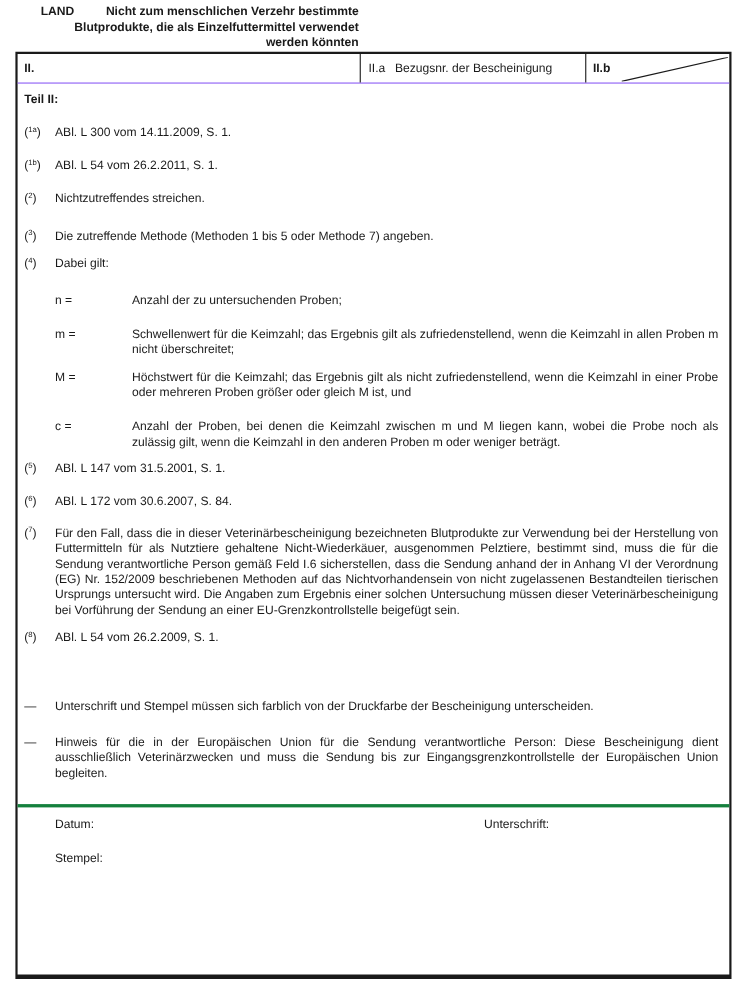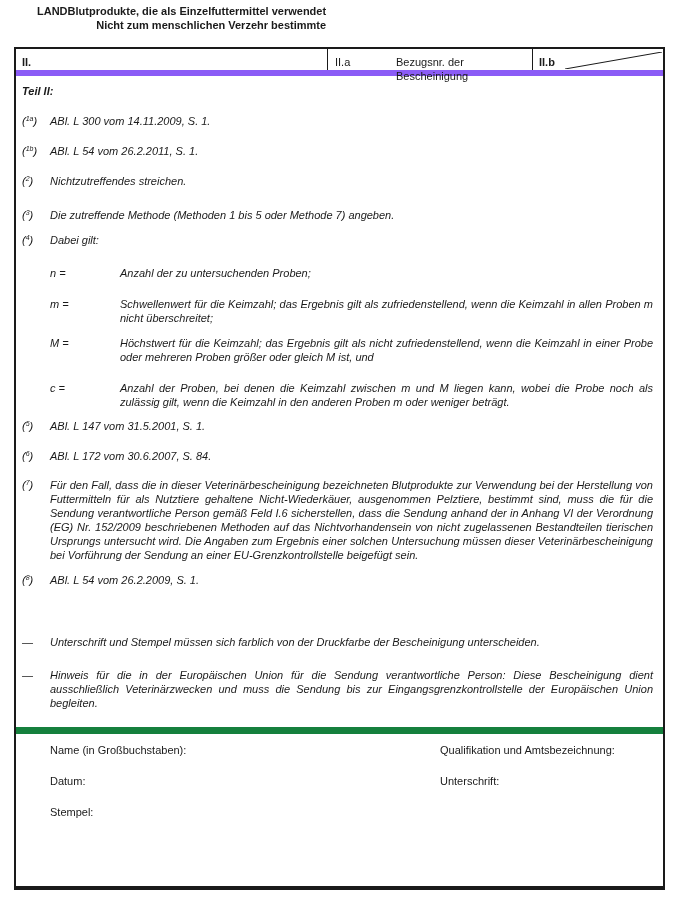--- a/index.html
+++ b/index.html
@@ -30,36 +30,35 @@
     position: absolute;
     left: 14px; top: 47px;
     width: 651px; height: 843px;
     border: 2px solid #1a1a1a;
     border-bottom-width: 4px;
     background: #fff;
   }
   .head-row {
     display: flex;
     height: 27px;
-    border-bottom: 6px solid #8b5cf6;
+    border-bottom: 1px solid #8b5cf6;
   }
   .hr-c1 { width: 311px; display: flex; padding: 6px 0 0 6px; font-weight: bold; }
   .hr-c1 .no { width: 58px; flex: none; }
-  .hr-c2 { width: 205px; border-left: 1px solid #1a1a1a; display: flex; padding: 6px 0 0 7px; gap: 37px; }
+  .hr-c2 { width: 205px; border-left: 1px solid #1a1a1a; display: flex; padding: 6px 0 0 7px; }
   .hr-c2 .no { width: 24px; flex: none; }
   .hr-c3 { flex: 1; border-left: 1px solid #1a1a1a; padding: 6px 0 0 6px; position: relative; font-weight: bold; }
   .diag { position: absolute; left: 32px; right: 1px; top: 3px; bottom: 1px; }
   .diag svg { width: 100%; height: 100%; display: block; }
   
   .body-cell {
     height: 658px;
-    border-bottom: 7px solid #15803d;
+    border-bottom: 3px solid #15803d;
     padding: 8px 10px 0 6px;
     overflow: hidden;
-    font-style: italic;
   }
   .heading { font-weight: bold; margin-bottom: 16px; }
   .fn { display: flex; }
   .fn-marker { width: 28px; flex: none; }
   .fn-text { flex: 1; }
   .just { text-align: justify; }
   sup.fnsup { font-size: 7px; line-height: 0; position: relative; top: 1px; }
   .defs { margin-left: 28px; }
   .def { display: flex; }
   .def-term { width: 30px; flex: none; }
@@ -77,22 +76,23 @@
   .o-right { flex: 1; }
 </style>
 </head>
 <body>
 
 <div class="page">
 
   <div class="doc-header">
     <div class="land">LAND</div>
     <div class="doc-title">
+      <div>Nicht zum menschlichen Verzehr bestimmte</div>
       <div>Blutprodukte, die als Einzelfuttermittel verwendet</div>
-      <div>Nicht zum menschlichen Verzehr bestimmte</div>
+      <div>werden könnten</div>
     </div>
   </div>
 
   <div class="form">
 
     <div class="head-row">
       <div class="hr-c1">
         <span class="no">II.</span>
       </div>
       <div class="hr-c2">
@@ -182,24 +182,20 @@
       </div>
 
       <div class="fn">
         <span class="fn-marker">—</span>
         <div class="fn-text just">Hinweis für die in der Europäischen Union für die Sendung verantwortliche Person: Diese Bescheinigung dient ausschließlich Veterinärzwecken und muss die Sendung bis zur Eingangsgrenzkontrollstelle der Europäischen Union begleiten.</div>
       </div>
     </div>
 
     <div class="officer">
       <div class="o-row">
-        <div class="o-left">Name (in Großbuchstaben):</div>
-        <div class="o-right">Qualifikation und Amtsbezeichnung:</div>
-      </div>
-      <div class="o-row">
         <div class="o-left">Datum:</div>
         <div class="o-right">Unterschrift:</div>
       </div>
       <div class="o-row">
         <div class="o-left">Stempel:</div>
         <div class="o-right"></div>
       </div>
     </div>
 
   </div>

